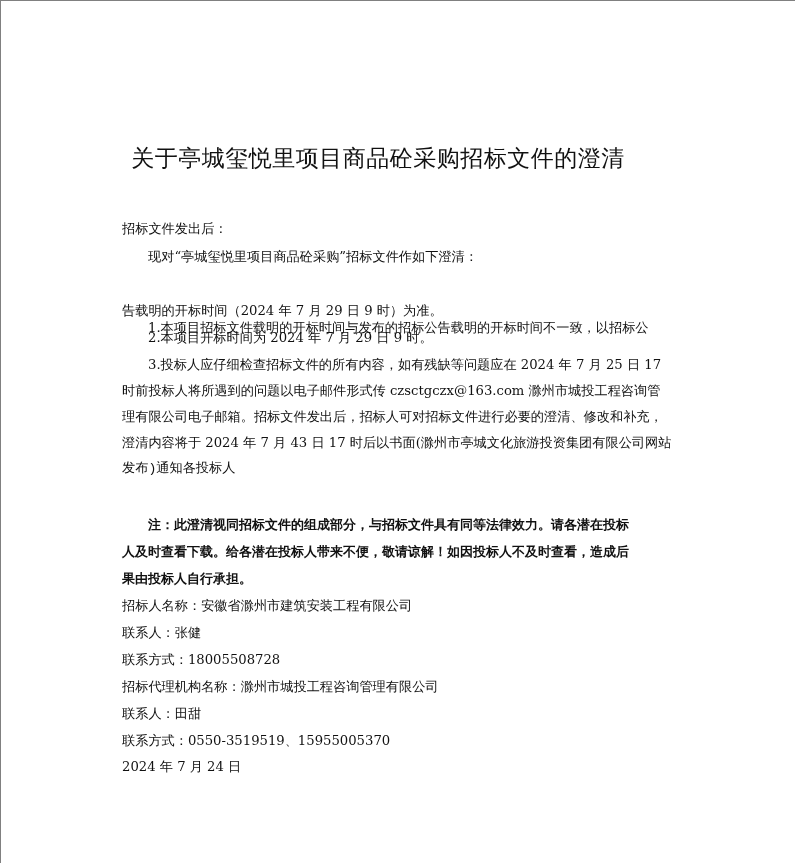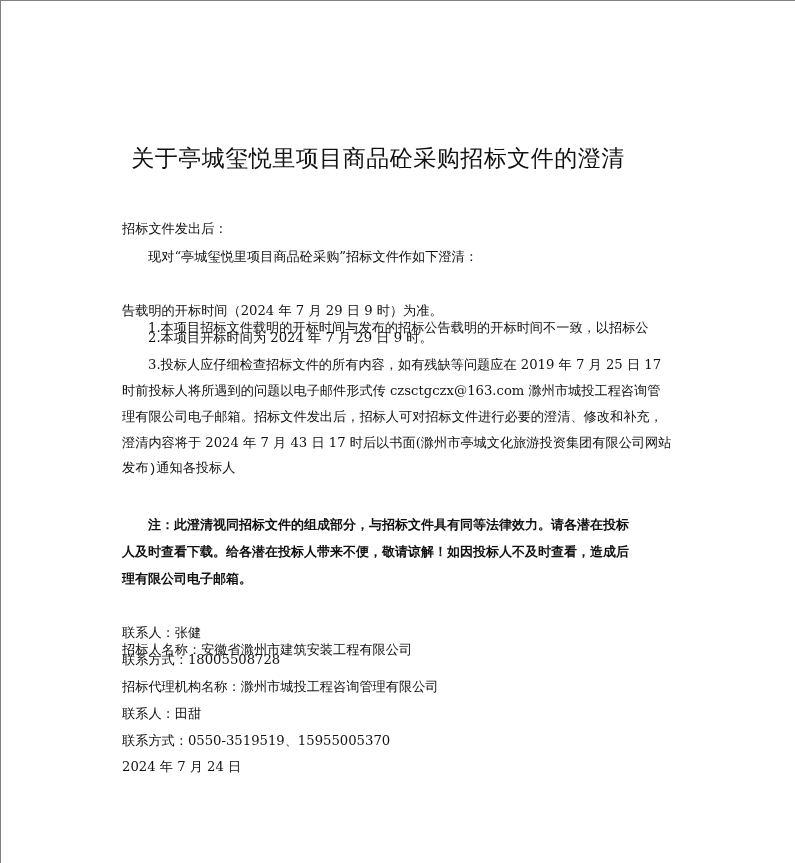--- a/index.html
+++ b/index.html
@@ -31,30 +31,30 @@
   <div class="title">关于亭城玺悦里项目商品砼采购招标文件的澄清</div>
 
   <div class="line" style="top:219px;">招标文件发出后：</div>
   <div class="line" style="top:247px; left:147px;">现对“亭城玺悦里项目商品砼采购”招标文件作如下澄清：</div>
 
   <div class="line" style="top:278px; left:147px;margin-top:40px;">1.本项目招标文件载明的开标时间与发布的招标公告载明的开标时间不一致，以招标公</div>
   <div class="line" style="top:301px;">告载明的开标时间（2024 年 7 月 29 日 9 时）为准。</div>
 
   <div class="line" style="top:328px; left:147px;">2.本项目开标时间为 2024 年 7 月 29 日 9 时。</div>
 
-  <div class="line" style="top:355px; left:147px;">3.投标人应仔细检查招标文件的所有内容，如有残缺等问题应在 2019 年 7 月 25 日 17</div>
+  <div class="line" style="top:355px; left:147px;">3.投标人应仔细检查招标文件的所有内容，如有残缺等问题应在 2024 年 7 月 25 日 17</div>
   <div class="line" style="top:381px;">时前投标人将所遇到的问题以电子邮件形式传 czsctgczx@163.com 滁州市城投工程咨询管</div>
   <div class="line" style="top:407px;">理有限公司电子邮箱。招标文件发出后，招标人可对招标文件进行必要的澄清、修改和补充，</div>
   <div class="line" style="top:433px;">澄清内容将于 2024 年 7 月 43 日 17 时后以书面(滁州市亭城文化旅游投资集团有限公司网站</div>
   <div class="line" style="top:459px;font-family:Liberation Mono, monospace;">发布)通知各投标人</div>
 
   <div class="line bold" style="top:515px; left:147px;">注：此澄清视同招标文件的组成部分，与招标文件具有同等法律效力。请各潜在投标</div>
   <div class="line bold" style="top:542px;">人及时查看下载。给各潜在投标人带来不便，敬请谅解！如因投标人不及时查看，造成后</div>
-  <div class="line bold" style="top:569px;">理有限公司电子邮箱。</div>
+  <div class="line bold" style="top:569px;">果由投标人自行承担。</div>
 
-  <div class="line" style="top:596px;margin-top:44px;">招标人名称：安徽省滁州市建筑安装工程有限公司</div>
+  <div class="line" style="top:596px;">招标人名称：安徽省滁州市建筑安装工程有限公司</div>
   <div class="line" style="top:623px;">联系人：张健</div>
   <div class="line" style="top:650px;">联系方式：18005508728</div>
   <div class="line" style="top:677px;">招标代理机构名称：滁州市城投工程咨询管理有限公司</div>
   <div class="line" style="top:704px;">联系人：田甜</div>
   <div class="line" style="top:731px;">联系方式：0550-3519519、15955005370</div>
   <div class="line" style="top:757px;">2024 年 7 月 24 日</div>
 </div>
 
 </body></html>

